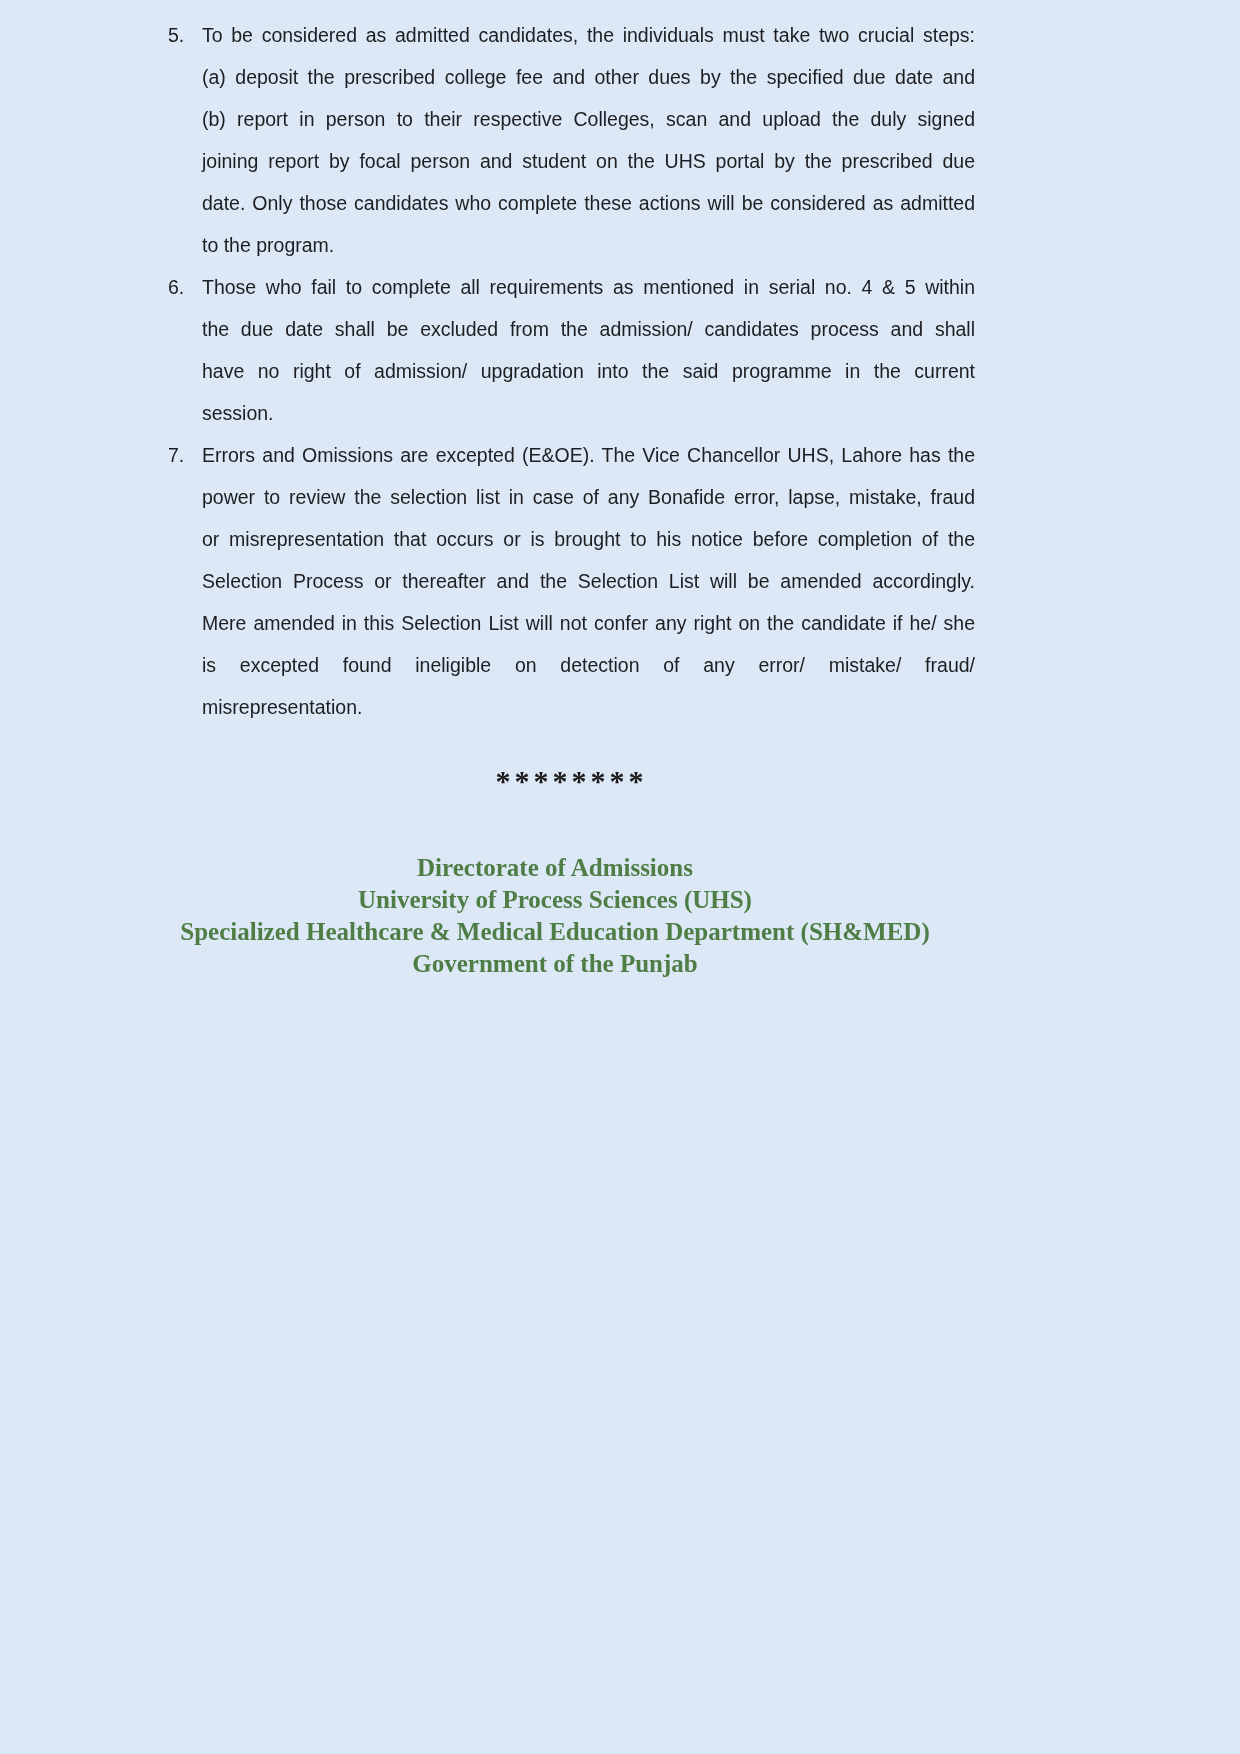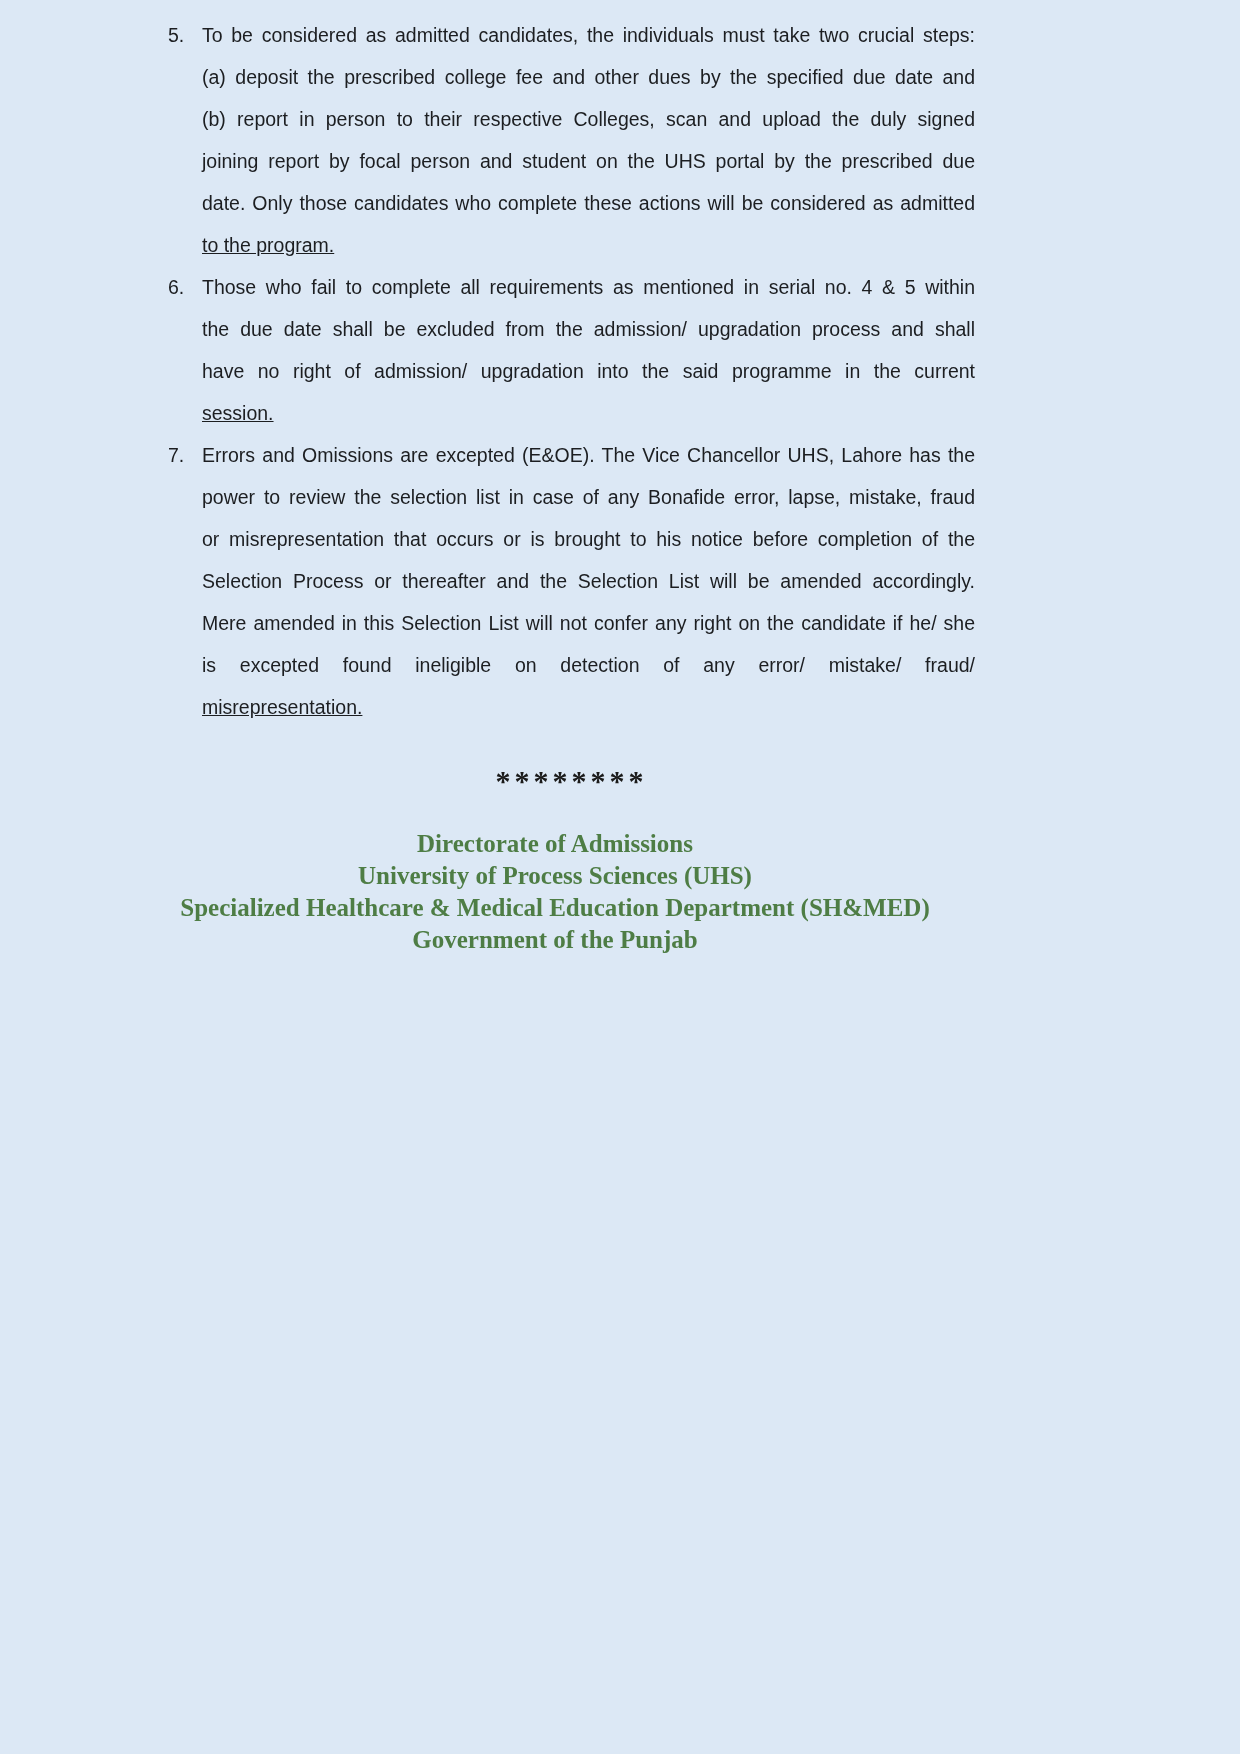--- a/index.html
+++ b/index.html
@@ -36,36 +36,35 @@
     line-height:42px;
   }
   .line{
     text-align:justify;
     text-align-last:justify;
     -moz-text-align-last:justify;
     text-justify:inter-word;
   }
   .line:last-child{
     text-align-last:left;
-    text-decoration:underline;
     -moz-text-align-last:left;
   }
   .stars{
     margin-top:38px;
     text-align:center;
     font-family:"Liberation Serif",serif;
     font-weight:bold;
     font-size:30px;
     line-height:30px;
     letter-spacing:4px;
     color:#1a1a1a;
   }
   .signature{
     width:1110px;
-    margin-top:32px;
+    margin-top:56px;
     text-align:center;
     font-family:"Liberation Serif",serif;
     font-weight:bold;
     font-size:25px;
     line-height:32px;
     color:var(--green);
   }
 </style>
 </head>
 <body>
@@ -83,21 +82,21 @@
           <div class="line">joining report by focal person and student on the UHS portal by the prescribed due</div>
           <div class="line">date. Only those candidates who complete these actions will be considered as admitted</div>
           <div class="line">to the program.</div>
         </div>
     </div>
 
     <div class="item">
       <div class="item-number">6.</div>
       <div class="item-body">
           <div class="line">Those who fail to complete all requirements as mentioned in serial no. 4 &amp; 5 within</div>
-          <div class="line">the due date shall be excluded from the admission/ upgradation process and shall</div>
+          <div class="line">the due date shall be excluded from the admission/ candidates process and shall</div>
           <div class="line">have no right of admission/ upgradation into the said programme in the current</div>
           <div class="line">session.</div>
         </div>
     </div>
 
     <div class="item">
       <div class="item-number">7.</div>
       <div class="item-body">
           <div class="line">Errors and Omissions are excepted (E&amp;OE). The Vice Chancellor UHS, Lahore has the</div>
           <div class="line">power to review the selection list in case of any Bonafide error, lapse, mistake, fraud</div>

